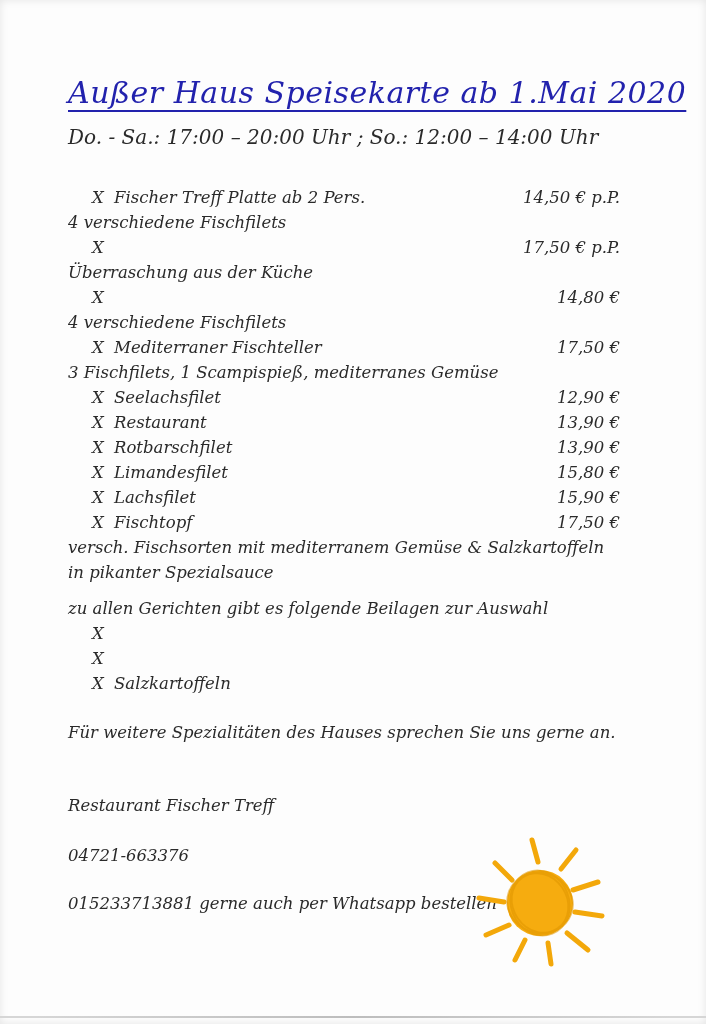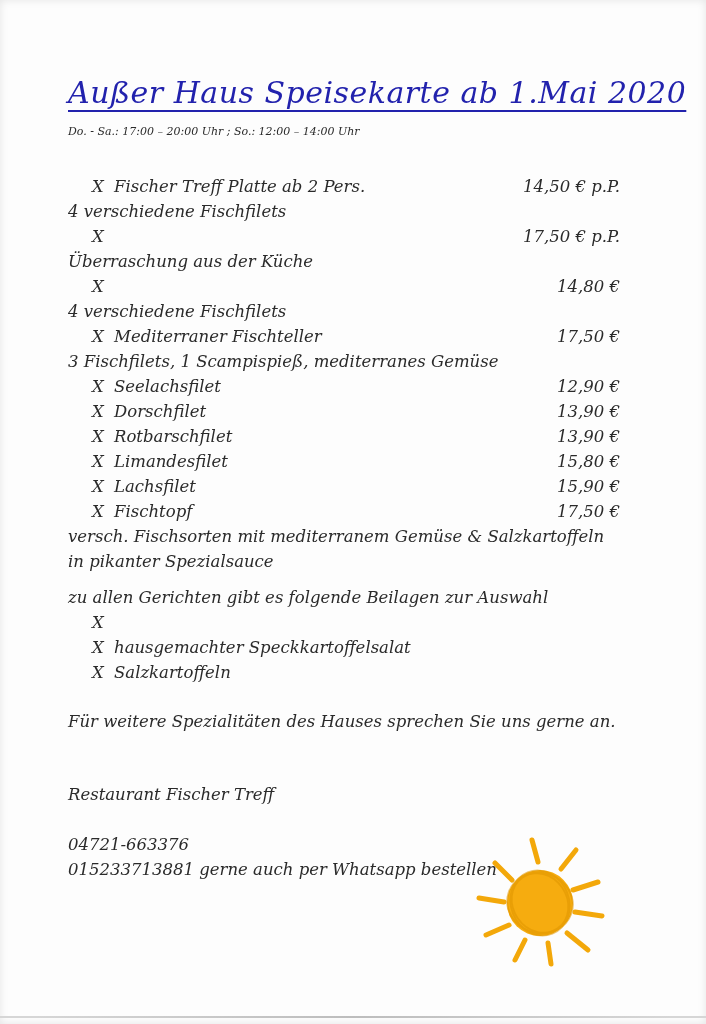--- a/index.html
+++ b/index.html
@@ -29,21 +29,21 @@
     color:#2222ad;
     text-decoration:underline;
     text-decoration-thickness:2px;
     text-underline-offset:7px;
     white-space:nowrap;
     letter-spacing:0.5px;
     margin:0 0 14px 0;
     font-weight:500;
   }
   .hours{
-    font-size:11px;
+    font-size:20px;
     margin:0 0 36px 0;
   }
   .menu-row{
     display:flex;
     align-items:baseline;
     line-height:25px;
     font-size:16.5px;
     padding-left:24px;
   }
   .marker{
@@ -73,21 +73,21 @@
     font-size:16.5px;
     padding-left:24px;
   }
   .footer-note{
     margin-top:24px;
     line-height:25px;
     font-size:16.5px;
   }
   .contact-restaurant{margin-top:48px;line-height:25px;font-size:16.5px;}
   .contact-phone{margin-top:25px;line-height:25px;font-size:16.5px;}
-  .contact-mobile{line-height:25px;font-size:16.5px;}
+  .contact-mobile{margin-top:23px;line-height:25px;font-size:16.5px;}
   .sun{
     position:absolute;
     left:468px;top:832px;
     width:150px;height:140px;
   }
 </style>
 </head>
 <body>
 
 <div class="page">
@@ -123,21 +123,21 @@
     <div class="menu-note">3 Fischfilets, 1 Scampispieß, mediterranes Gemüse</div>
 
     <div class="menu-row">
       <span class="marker">X</span>
       <span class="item-name">Seelachsfilet</span>
       <span class="item-price">12,90 €</span>
     </div>
 
     <div class="menu-row">
       <span class="marker">X</span>
-      <span class="item-name">Dorschfilet</span>
+      <span class="item-name">Restaurant</span>
       <span class="item-price">13,90 €</span>
     </div>
 
     <div class="menu-row">
       <span class="marker">X</span>
       <span class="item-name">Rotbarschfilet</span>
       <span class="item-price">13,90 €</span>
     </div>
 
     <div class="menu-row">
@@ -159,21 +159,20 @@
     </div>
     <div class="menu-note">versch. Fischsorten mit mediterranem Gemüse &amp; Salzkartoffeln in pikanter Spezialsauce</div>
 
     <div class="sides-intro">zu allen Gerichten gibt es folgende Beilagen zur Auswahl</div>
 
     <div class="side-row">
       <span class="marker">X</span>
     </div>
     <div class="side-row">
       <span class="marker">X</span>
-      <span class="item-name">hausgemachter Speckkartoffelsalat</span>
     </div>
     <div class="side-row">
       <span class="marker">X</span>
       <span class="item-name">Salzkartoffeln</span>
     </div>
 
     <div class="footer-note">Für weitere Spezialitäten des Hauses sprechen Sie uns gerne an.</div>
 
     <div class="contact-restaurant">Restaurant Fischer Treff</div>
     <div class="contact-phone">04721-663376</div>

